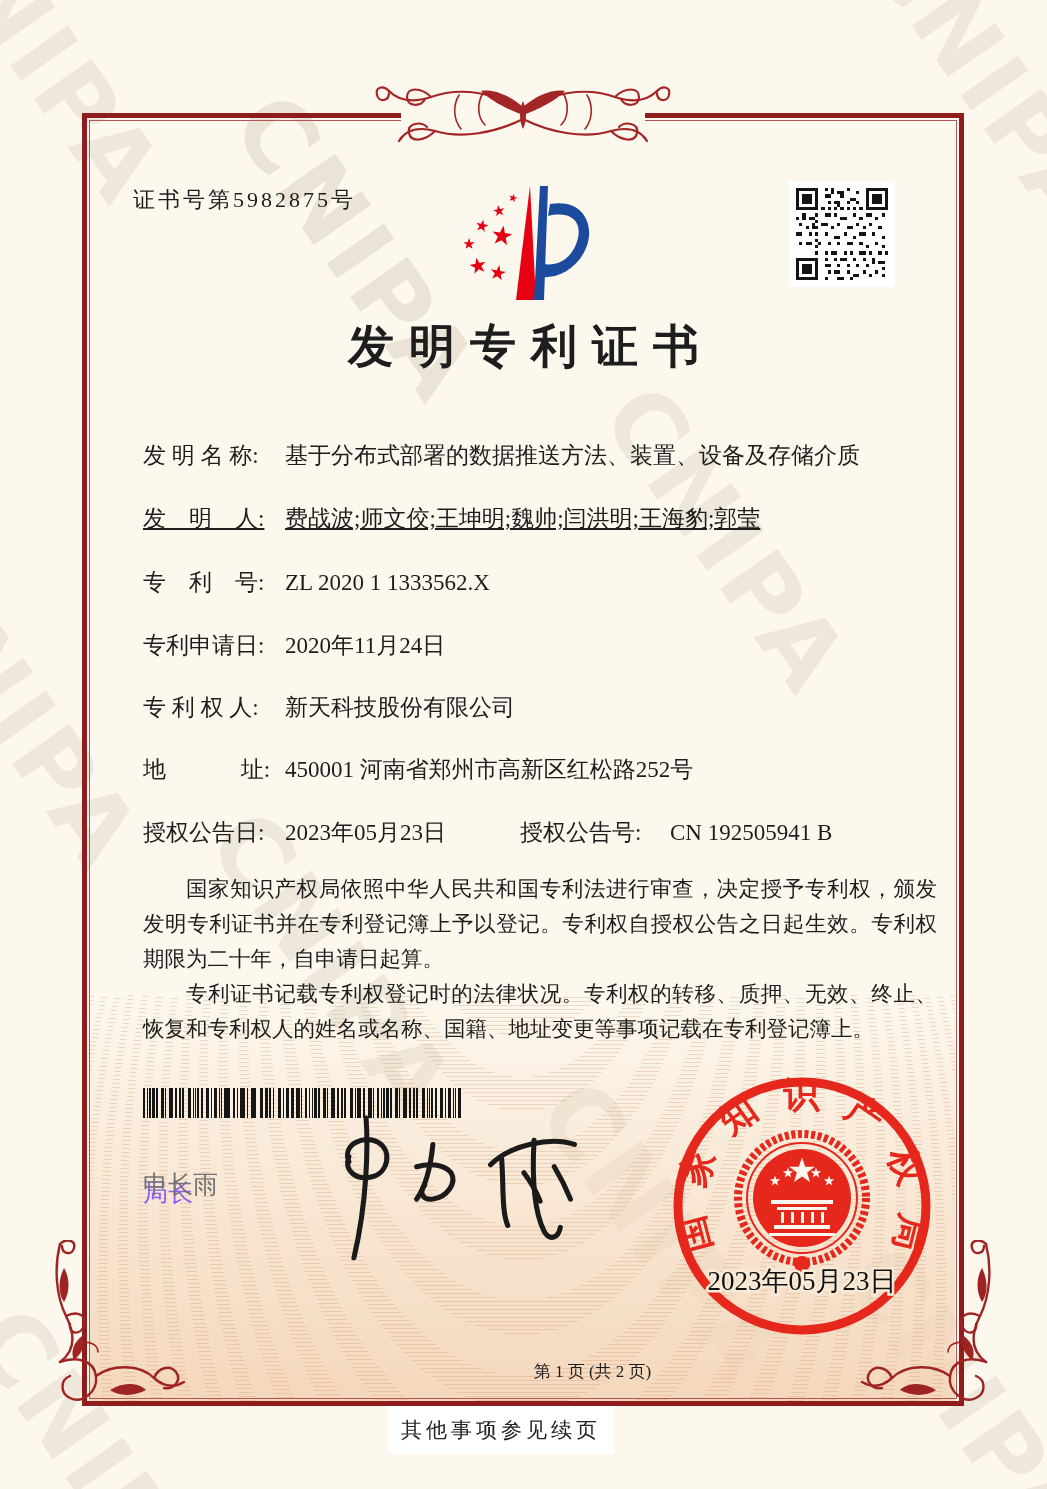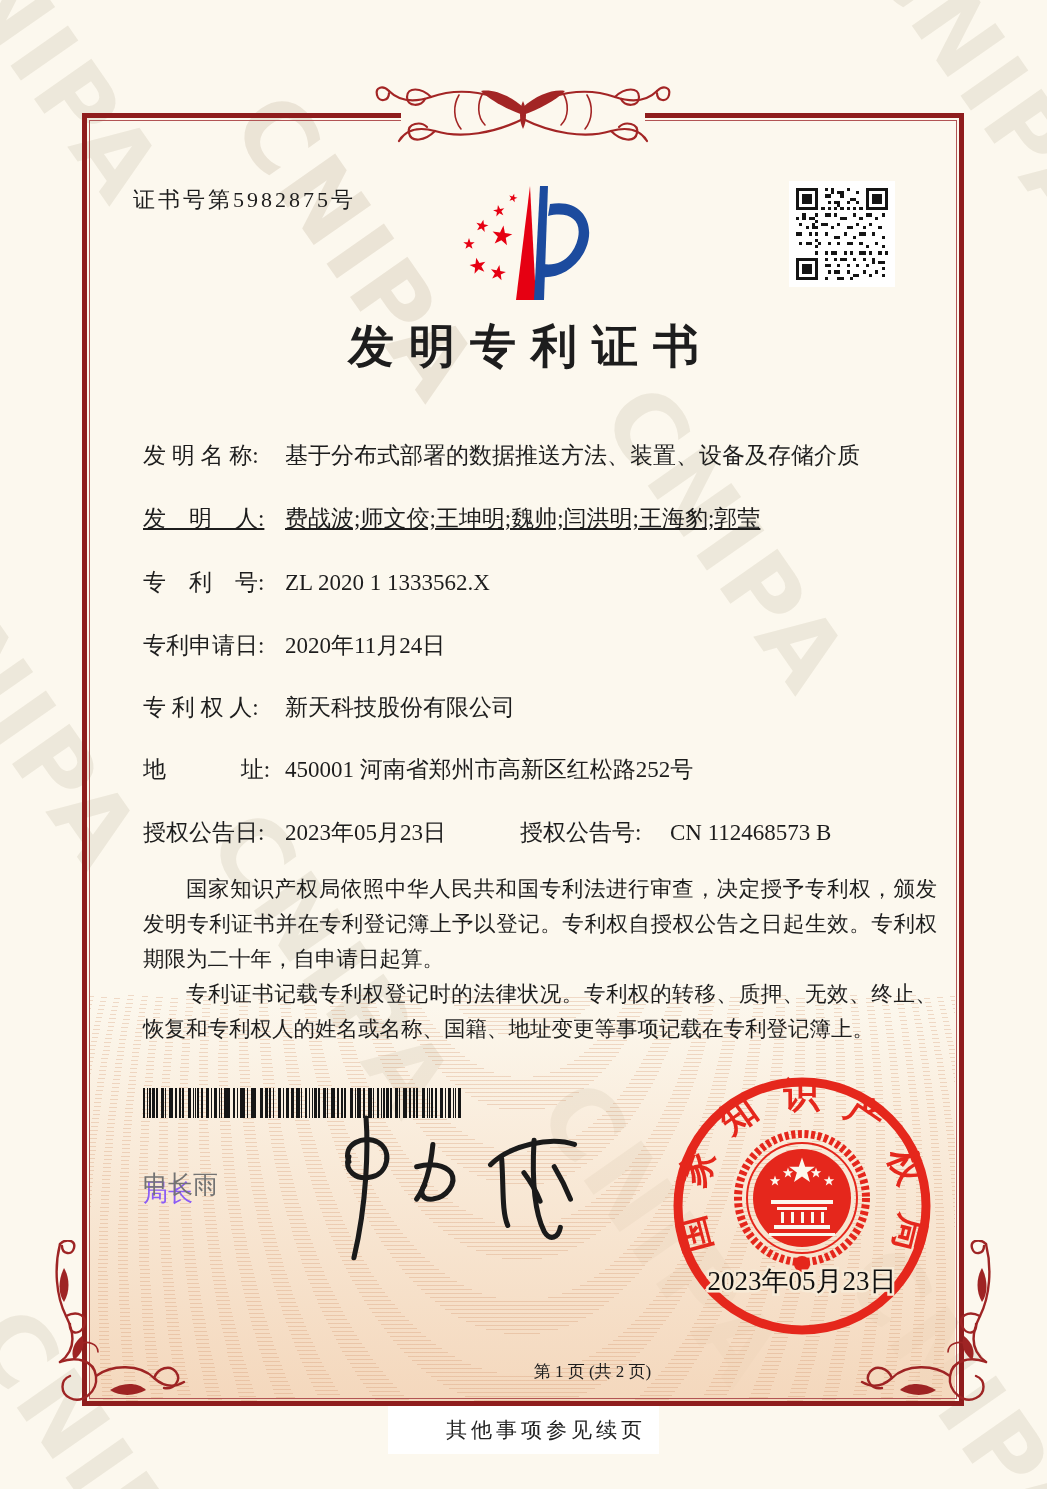--- a/index.html
+++ b/index.html
@@ -73,21 +73,21 @@
     font-family:"Liberation Sans","DejaVu Sans",sans-serif;color:#8b5cf6;}
   .director-name{position:absolute;z-index:4;left:143px;top:1168px;font-size:25px;
     font-family:"Liberation Sans","DejaVu Sans",sans-serif;color:#737373;}
   .signature{position:absolute;z-index:4;left:300px;top:1106px;width:290px;height:172px;}
   .seal{position:absolute;z-index:5;left:668px;top:1072px;width:268px;height:268px;}
   .page-indicator{position:absolute;z-index:4;left:82px;top:1360px;width:1021px;
     text-align:center;font-size:17px;}
   .continuation{
     position:absolute;z-index:6;left:388px;top:1406px;width:226px;height:48px;
     background:#ffffff;display:flex;align-items:center;justify-content:center;
-    font-size:21px;letter-spacing:4px;color:#222;padding-left:45px;
+    font-size:21px;letter-spacing:4px;color:#222;
   }
 </style>
 </head>
 <body>
 
 <div class="page">
 
   <span class="wm wm1">CNIPA</span>
   <span class="wm wm2">CNIPA</span>
   <span class="wm wm3">CNIPA</span>
@@ -211,21 +211,21 @@
     <span class="fvalue">新天科技股份有限公司</span>
   </div>
   <div class="row r6">
     <span class="flabel">地             址:</span>
     <span class="fvalue">450001 河南省郑州市高新区红松路252号</span>
   </div>
   <div class="row r7">
     <span class="flabel">授权公告日:</span>
     <span class="fvalue1">2023年05月23日</span>
     <span class="flabel2">授权公告号:</span>
-    <span class="fvalue">CN 112468573 B</span>
+    <span class="fvalue">CN 192505941 B</span>
   </div>
 
   <div class="paras">
     <p>国家知识产权局依照中华人民共和国专利法进行审查，决定授予专利权，颁发发明专利证书并在专利登记簿上予以登记。专利权自授权公告之日起生效。专利权期限为二十年，自申请日起算。</p>
     <p>专利证书记载专利权登记时的法律状况。专利权的转移、质押、无效、终止、恢复和专利权人的姓名或名称、国籍、地址变更等事项记载在专利登记簿上。</p>
   </div>
 
   <div class="barcode"></div>
 
   <div class="director-title">局长</div>

